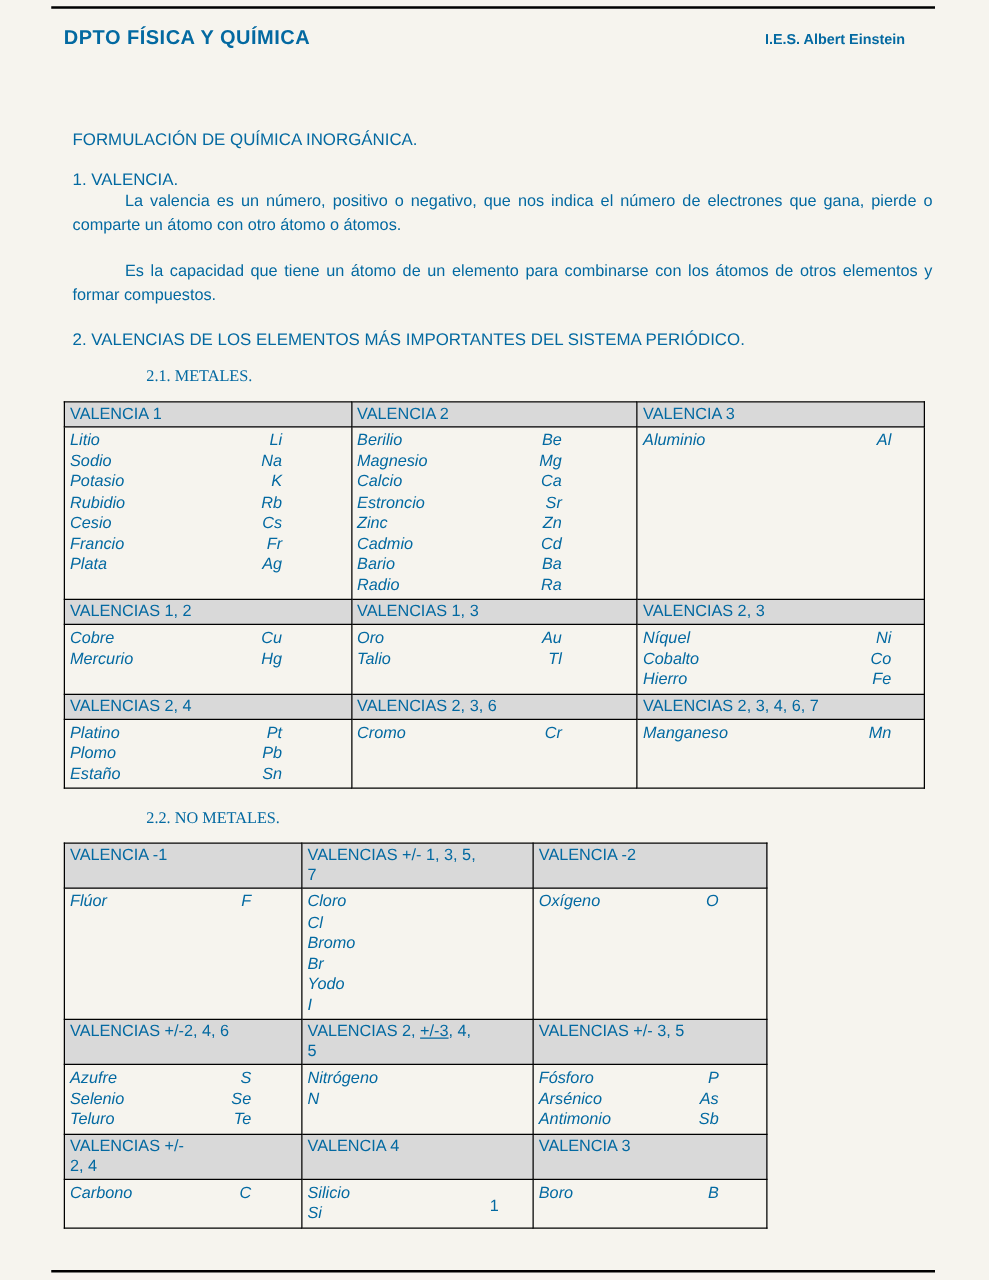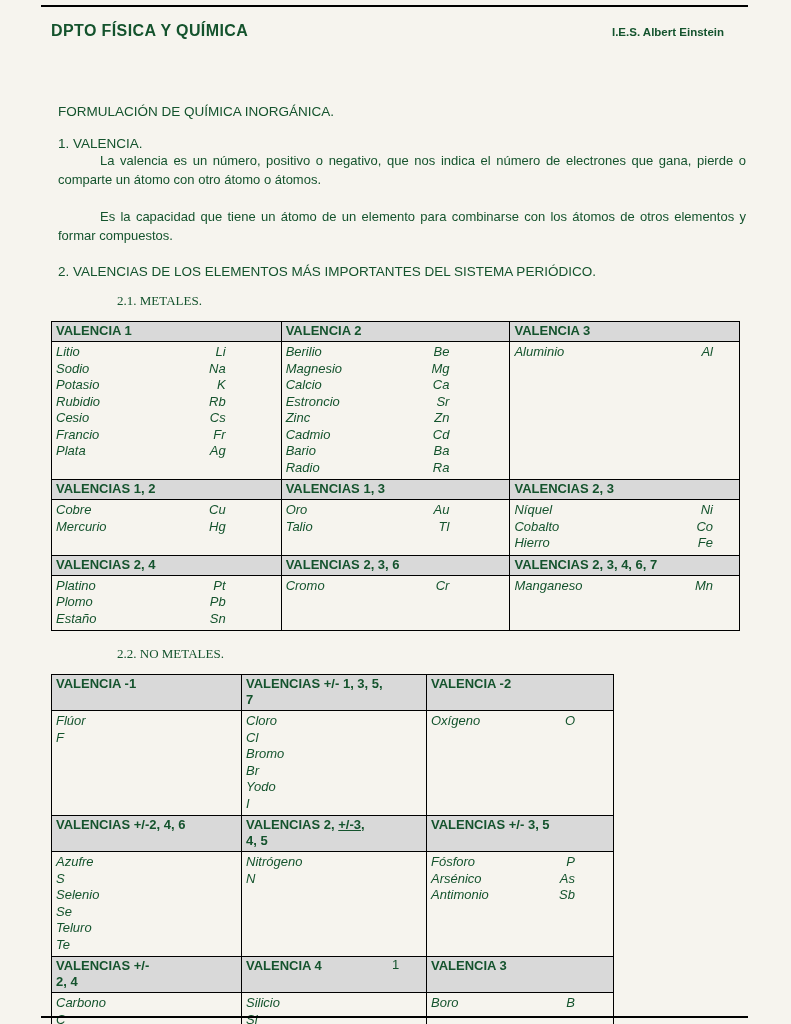--- a/index.html
+++ b/index.html
@@ -1,19 +1,19 @@
 <!DOCTYPE html>
 <html><head>
 <meta charset="utf-8">
 <style>
   * { margin:0; padding:0; box-sizing:border-box; }
   html,body { background:#f6f4ee; }
   .page {
     position:relative; width:785px; height:1024px; margin:0 auto;
-    background:#f6f4ee; color:#14532d; overflow:hidden;
+    background:#f6f4ee; color:#0369a1; overflow:hidden;
     font-family:"Liberation Sans", sans-serif; font-size:13px;
     padding:0 48px;
   }
   .rule { position:absolute; left:38px; right:40px; height:2px; background:#000; }
   .rule-top { top:5px; }
   .rule-bottom { bottom:6px; }
 
   .doc-header { display:flex; justify-content:space-between; align-items:baseline; padding-top:22px; }
   .dept { font-weight:bold; font-size:16px; letter-spacing:.4px; }
   .school { font-weight:bold; font-size:11.5px; margin-right:16px; }
@@ -24,28 +24,28 @@
   .sec-2 { margin-top:19px; }
   .subsec { font-size:13px; font-weight:normal; margin-left:66px;font-family:Liberation Serif, serif; }
   .subsec-1 { margin-top:14px; }
   .subsec-2 { margin-top:15px; }
 
   .body-p { margin:0 0 0 7px; width:688px; text-align:justify; text-indent:42px; line-height:19px; }
   .body-p.first { margin-top:18px; }
 
   table.val-table { border-collapse:collapse; table-layout:fixed; font-size:13px; margin-top:12px; }
   .val-table th, .val-table td { border:1px solid #000; vertical-align:top; text-align:left; }
-  .val-table th { background:#d9d9d9; font-weight:bold; padding:1px 4px 2px; line-height:16px; }
+  .val-table th { background:#d9d9d9; font-weight:normal; padding:1px 4px 2px; line-height:16px; }
   .val-table td { padding:2px 0 3px;font-style:italic; }
   .el { display:flex; line-height:16.5px; padding-left:4px; }
   .en { flex:1; }
   .metales    td:nth-child(1) .el { padding-right:55px; }
   .metales    td:nth-child(2) .el { padding-right:60px; }
   .metales    td:nth-child(3) .el { padding-right:26px; }
-  .no-metales td:nth-child(1) .el { padding-right:40px;flex-direction:column; }
+  .no-metales td:nth-child(1) .el { padding-right:40px; }
   .no-metales td:nth-child(2) .el { padding-right:48px;flex-direction:column; }
   .no-metales td:nth-child(3) .el { padding-right:38px; }
   .hw { display:inline-block; vertical-align:top; }
   .hw-a { max-width:138px; }
   .hw-b { max-width:132px; }
   .hw-c { max-width:96px; }
   .ul { text-decoration:underline; }
 
   .page-number { position:absolute; bottom:52px; left:0; right:0; text-align:center; font-size:13px; }
 </style>

